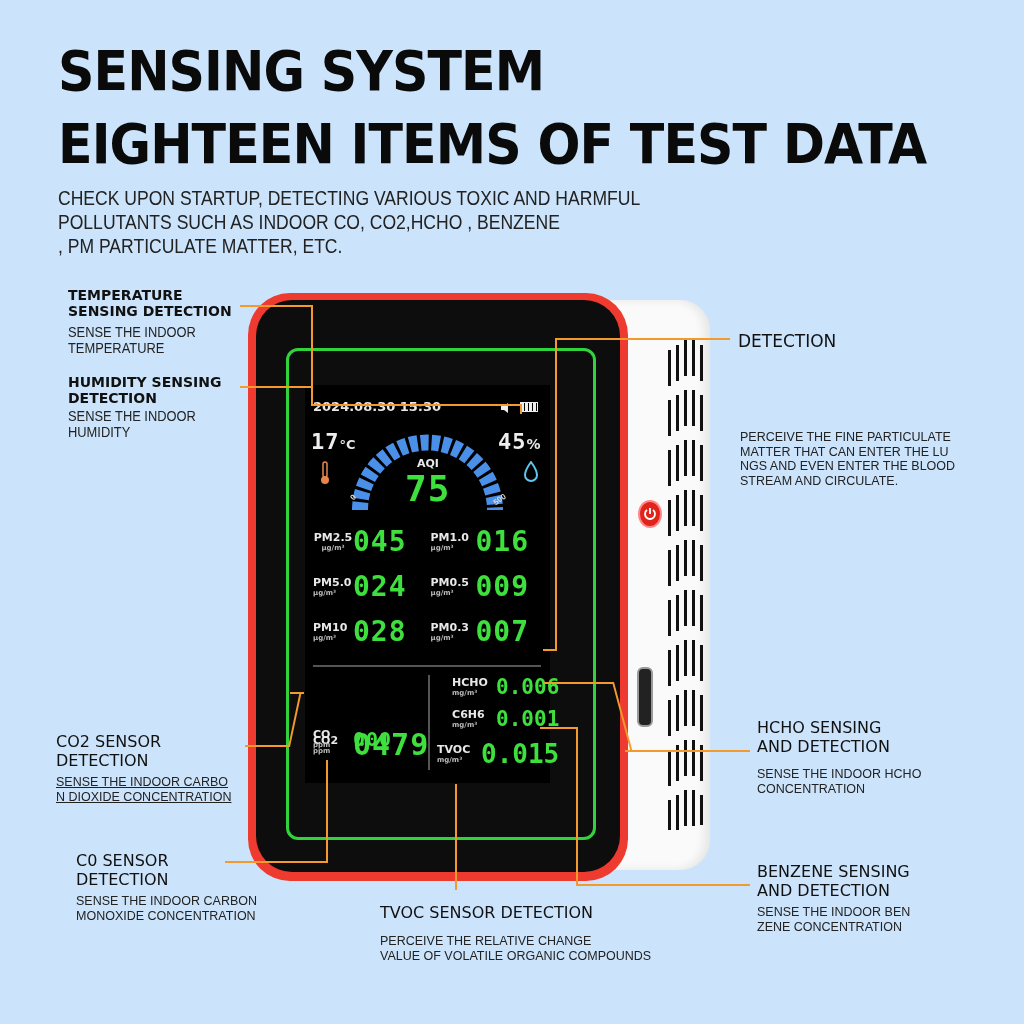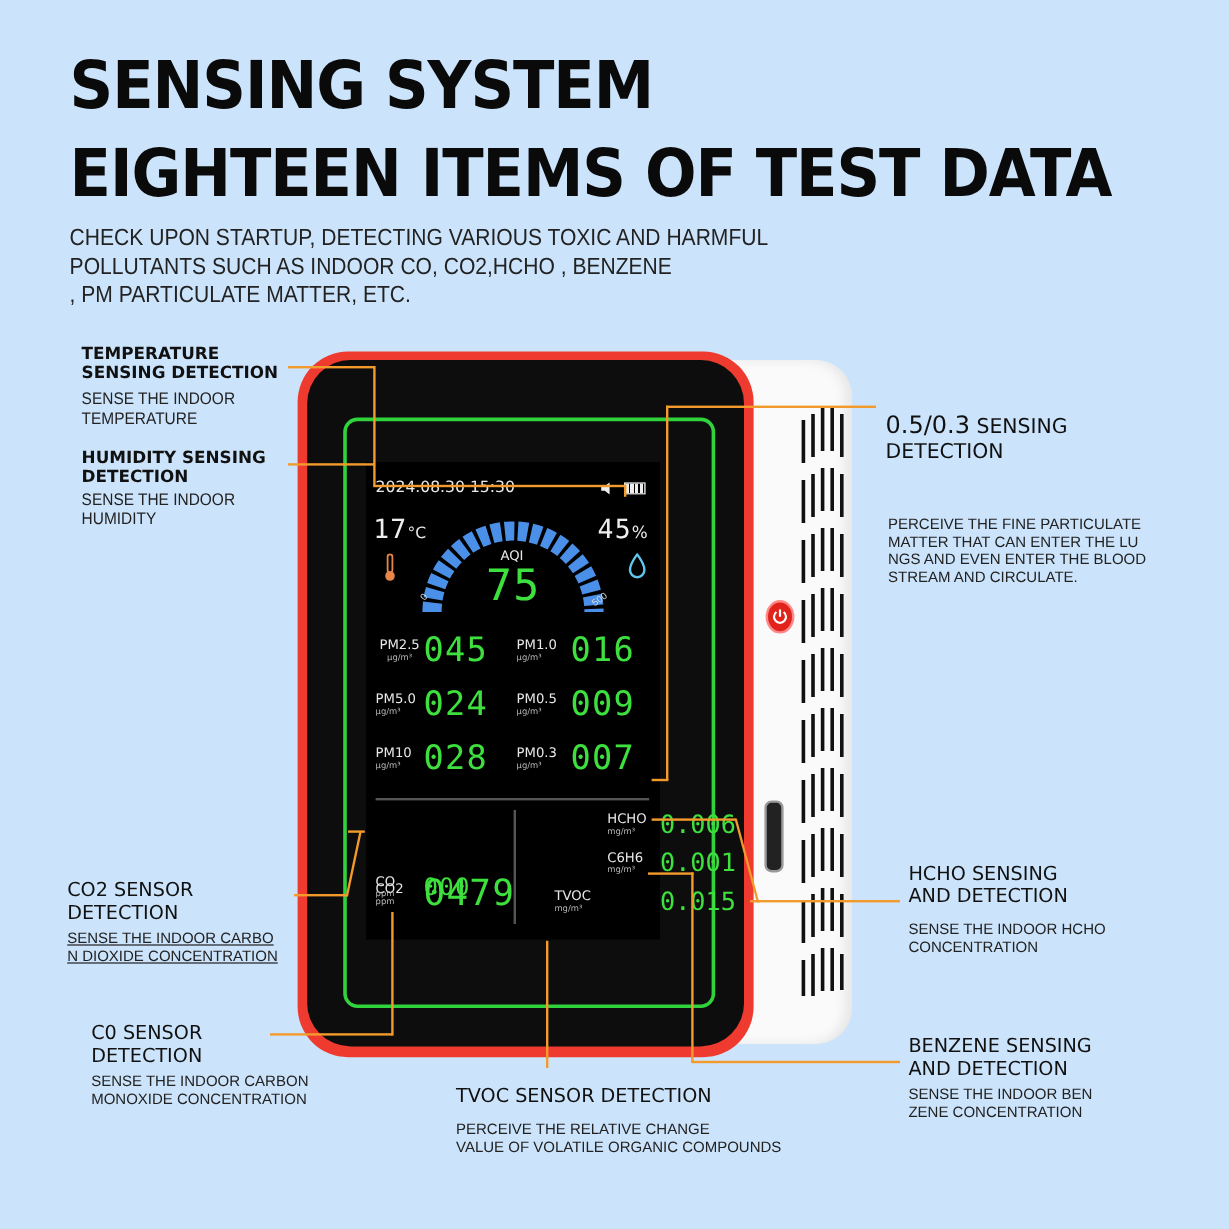--- a/index.html
+++ b/index.html
@@ -36,20 +36,21 @@
     position:absolute; left:8px; top:7px; right:8px; bottom:9px;
     background:#0d0d0d; border-radius:36px;
   }
   .glow {
     position:absolute; left:30px; top:48px; width:304px; height:486px;
     border:3px solid #31d33c; border-radius:12px;
   }
   .screen {
     position:absolute; left:305px; top:385px; width:245px; height:398px;
     background:#000;
+    font-weight:bold;
   }
   .seg { font-family:"DejaVu Sans Mono", monospace; color:#3ee03e; letter-spacing:1px; }
   .wt { color:#e8e8e8; font-family:"DejaVu Sans", sans-serif; }
   .unit { color:#bbb; font-size:7px; font-family:"DejaVu Sans", sans-serif; }
   .pm-label { font-size:11px; line-height:12px; }
 </style>
 </head>
 <body>
 
 <div class="abs h1" style="left:58px;top:40px;">SENSING SYSTEM</div>
@@ -72,21 +73,20 @@
 DETECTION</div>
 <div class="abs lbl-xs" style="left:56px;top:775px;text-decoration:underline;">SENSE THE INDOOR CARBO
 N DIOXIDE CONCENTRATION</div>
 
 <div class="abs lbl-m" style="left:76px;top:851px;">C0 SENSOR
 DETECTION</div>
 <div class="abs lbl-xs" style="left:76px;top:894px;">SENSE THE INDOOR CARBON
 MONOXIDE CONCENTRATION</div>
 
 <div class="abs" style="left:738px;top:332px;font-family:'DejaVu Sans',sans-serif;font-size:20px;line-height:24px;color:#111;">
-  <div style="margin-top:10px;"><span>0.5/0.3</span><span style="font-size:17px;"> SENSING</span></div>
   <div style="font-size:17px;line-height:18px;">DETECTION</div>
 </div>
 <div class="abs lbl-xs" style="left:740px;top:430px;font-size:12.5px;line-height:14.5px;">PERCEIVE THE FINE PARTICULATE
 MATTER THAT CAN ENTER THE LU
 NGS AND EVEN ENTER THE BLOOD
 STREAM AND CIRCULATE.</div>
 
 <div class="abs lbl-m" style="left:757px;top:718px;">HCHO SENSING
 AND DETECTION</div>
 <div class="abs lbl-xs" style="left:757px;top:767px;">SENSE THE INDOOR HCHO
@@ -234,25 +234,25 @@
       <div class="seg" style="font-size:21px;letter-spacing:0;">0.006</div>
     </div>
     <div style="display:flex;align-items:center;">
       <div style="width:44px;">
           <div class="wt pm-label">C6H6</div>
           <div class="unit">mg/m³</div>
         </div>
       <div class="seg" style="font-size:21px;letter-spacing:0;">0.001</div>
     </div>
     <div style="display:flex;align-items:center;">
-      <div style="width:44px;margin-left:25px;">
+      <div style="width:44px;">
           <div class="wt pm-label">TVOC</div>
           <div class="unit">mg/m³</div>
         </div>
-      <div class="seg" style="font-size:21px;letter-spacing:0;margin-left:44px;">0.015</div>
+      <div class="seg" style="font-size:26px;letter-spacing:0;">0.015</div>
     </div>
   </div>
 </div>
 
 <div class="line" style="left:240px;top:305px;width:72px;height:2px;"></div>
 <div class="line" style="left:311px;top:305px;width:2px;height:100px;"></div>
 <div class="line" style="left:311px;top:404px;width:210px;height:2px;"></div>
 <div class="line" style="left:520px;top:404px;width:2px;height:10px;"></div>
 <div class="line" style="left:240px;top:386px;width:72px;height:2px;"></div>
 

